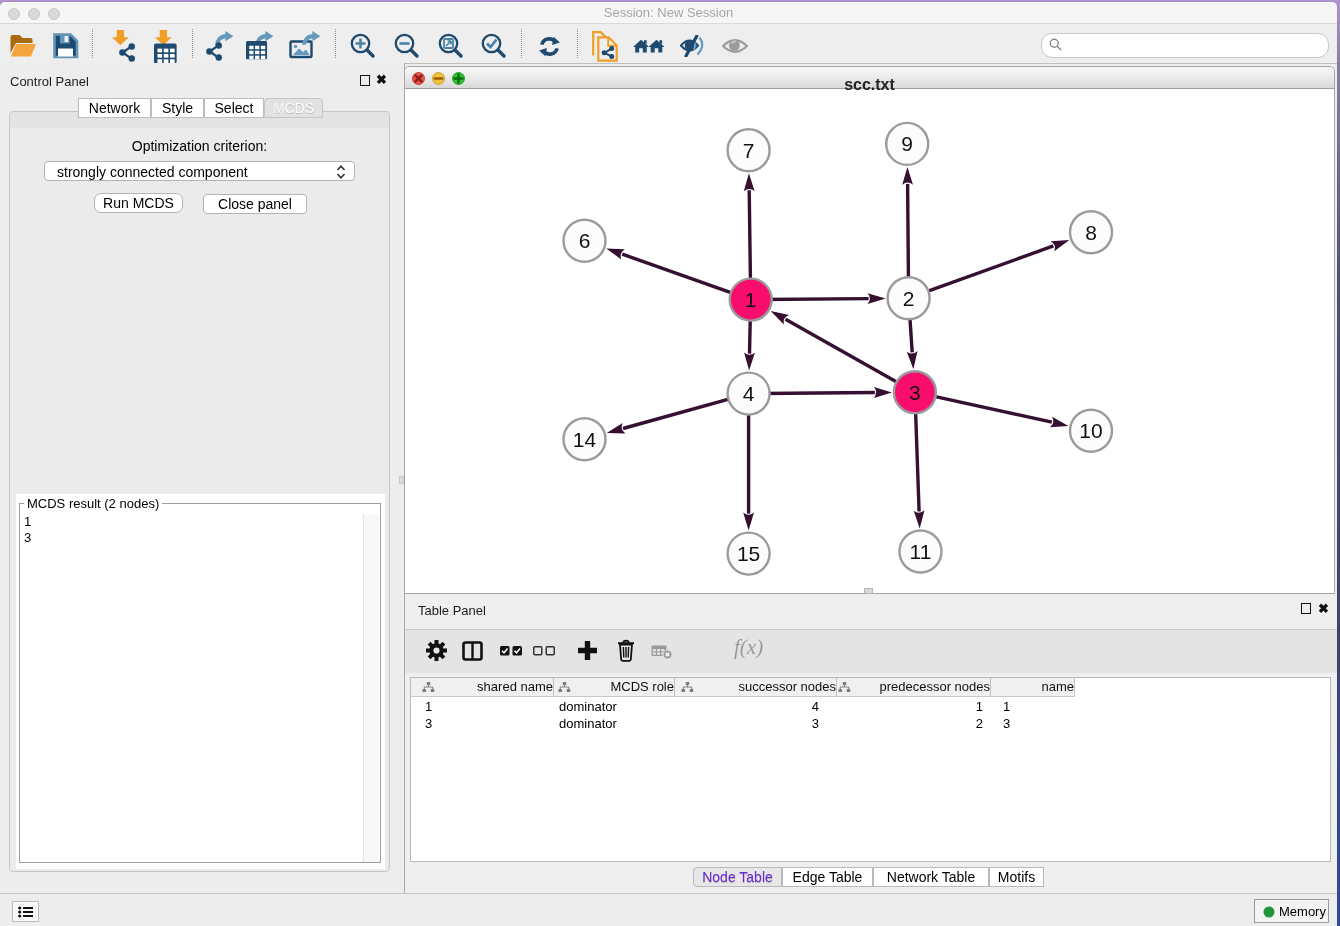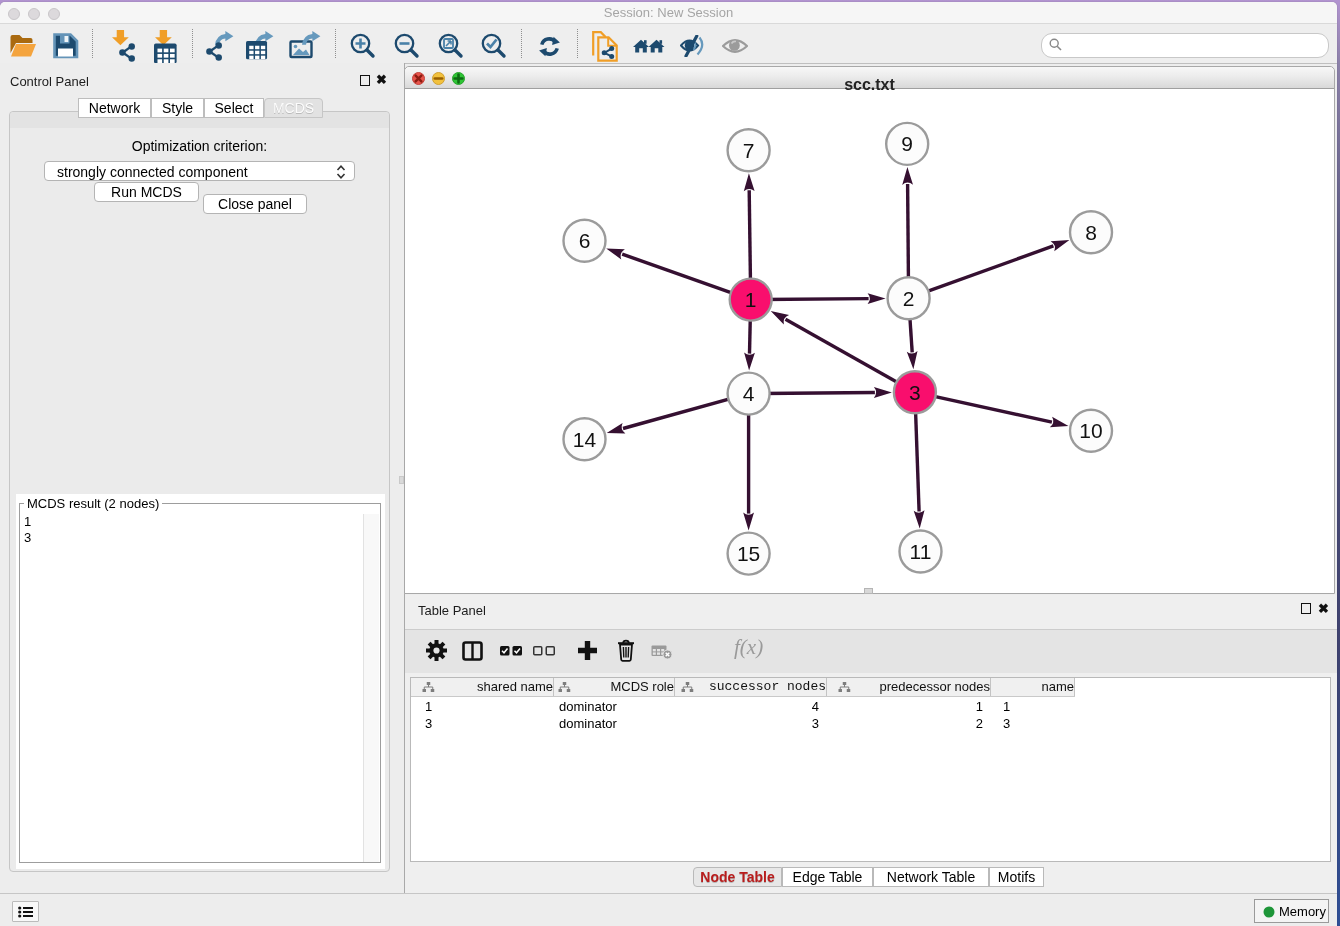--- a/index.html
+++ b/index.html
@@ -60,21 +60,21 @@
 .tp-title{position:absolute;left:13px;top:8px;font-size:13px;color:#1d1d1d;}
 .tp-float{position:absolute;left:896px;top:8px;width:10px;height:11px;border:1.5px solid #111;box-sizing:border-box;}
 .tp-close{position:absolute;left:913px;top:6px;font-size:13px;font-weight:bold;color:#111;}
 .tp-toolbar{position:absolute;left:0;top:34px;width:100%;height:43px;background:#e4e4e4;border-top:1px solid #cccccc;}
 .tbl{position:absolute;left:5px;top:82px;width:921px;height:185px;background:#fff;border:1px solid #b9b9b9;box-sizing:border-box;}
 .tbl-head{position:absolute;left:0;top:0;height:19px;background:#f0f0f0;border-bottom:1px solid #c9c9c9;box-sizing:border-box;font-size:13px;color:#111;}
 .th{position:absolute;top:0;height:18px;text-align:right;line-height:18px;border-right:1px solid #c3c3c3;box-sizing:border-box;}
 .cell{position:absolute;font-size:13px;color:#000;height:17px;line-height:17px;}
 .bot-tabs{position:absolute;left:0;top:272px;width:100%;height:21px;}
 .btab{position:absolute;top:0;height:20px;background:#fff;border:1px solid #b9b9b9;box-sizing:border-box;font-size:14px;color:#000;text-align:center;line-height:19px;}
-.btab.sel{background:#e7e7e7;color:#b91c1c;text-shadow:0 1px 0 #b5b5b5;border-radius:4px 0 0 4px;font-weight:bold;}
+.btab.sel{background:#e7e7e7;color:#6d28d9;text-shadow:0 1px 0 #b5b5b5;border-radius:4px 0 0 4px;}
 
 .statusbar{position:absolute;left:0;top:891px;width:100%;height:33px;background:#ededed;border-top:1px solid #c6c6c6;}
 .listbtn{position:absolute;left:12px;top:7px;width:27px;height:21px;background:#f8f8f8;border:1px solid #bbbbbb;box-sizing:border-box;border-radius:1px;}
 .membtn{position:absolute;left:1254px;top:5px;width:75px;height:24px;background:#f4f4f4;border:1px solid #9a9a9a;box-sizing:border-box;font-size:13px;color:#000;}
 </style>
 </head>
 <body>
 <div class="desktop"></div>
 <div class="window">
 
@@ -254,21 +254,21 @@
   <div class="tab" style="left:204px;width:60px;">Select</div>
   <div class="tab sel" style="left:264px;width:59px;">MCDS</div>
   <div class="opt-label">Optimization criterion:</div>
   <div class="dropdown">
         <span class="dtext">strongly connected component</span>
     <svg width="10" height="14" style="position:absolute;right:8px;top:3px;" viewBox="0 0 10 14">
       <path d="M1.5 5 L5 1.2 L8.5 5" fill="none" stroke="#333" stroke-width="1.6"></path>
       <path d="M1.5 9 L5 12.8 L8.5 9" fill="none" stroke="#333" stroke-width="1.6"></path>
     </svg>
   </div>
-  <div class="btn" style="left:94px;top:119px;width:105px;">Run MCDS</div>
+  <div class="btn" style="left:94px;top:130px;width:89px;border-radius:7px;">Run MCDS</div>
   <div class="btn" style="left:203px;top:131px;width:104px;">Close panel</div>
   <div class="resultwrap">
     <div class="groupbox">
       <div class="grouplegend">MCDS result (2 nodes)</div>
       <div class="gb-item" style="top:10px;">1</div>
       <div class="gb-item" style="top:26px;">3</div>
       <div class="gb-scroll"></div>
     </div>
   </div>
 </div>
@@ -406,21 +406,21 @@
           <rect x="10.200000000000001" y="8.4" width="3" height="2.4" fill="#e4e4e4"></rect>
           <circle cx="16.5" cy="10.5" r="4.5" fill="#9a9a9a" stroke="#e4e4e4" stroke-width="1"></circle>
           <path d="M14.7 8.7 L18.3 12.3 M18.3 8.7 L14.7 12.3" stroke="#fff" stroke-width="1.4"></path>
         </svg>
         <div style="position:absolute;left:287px;top:5px;font-family:'Liberation Serif',serif;font-style:italic;font-size:21px;color:#9a9a9a;margin-left:42px;">f(x)</div>
   </div>
   <div class="tbl">
     <div class="tbl-head" style="width:664px;">
       <div class="th" style="left:0;width:143px;">shared name</div>
       <div class="th" style="left:143px;width:121px;">MCDS role</div>
-      <div class="th" style="left:264px;width:152px;font-family:Liberation Mono, monospace;">successor nodes</div>
+      <div class="th" style="left:274px;width:152px;">successor nodes</div>
       <div class="th" style="left:416px;width:164px;">predecessor nodes</div>
       <div class="th" style="left:580px;width:84px;">name</div>
     </div>
     <svg style="position:absolute;left:11px;top:4px;" width="13" height="11" viewBox="0 0 13 11">
           <g fill="#7d7d7d">
             <rect x="4.75" y="0" width="3.5" height="3"></rect>
             <rect x="0.5" y="7" width="3.5" height="3"></rect>
             <rect x="8.75" y="7" width="3.5" height="3"></rect>
           </g>
           <path d="M6.5 3 v2 M2.25 7 v-2 h8.5 v2" fill="none" stroke="#7d7d7d" stroke-width="1"></path>

